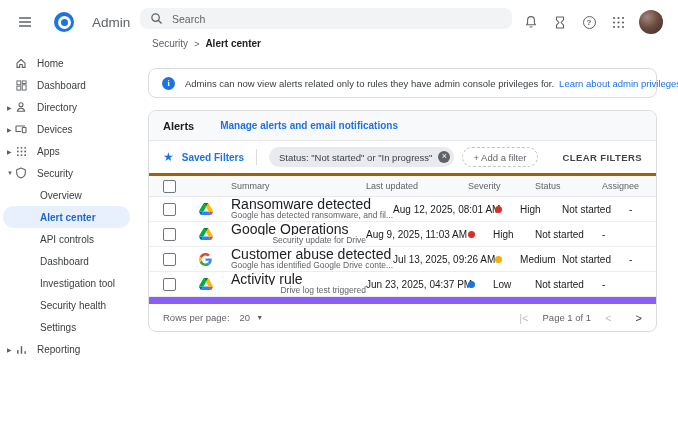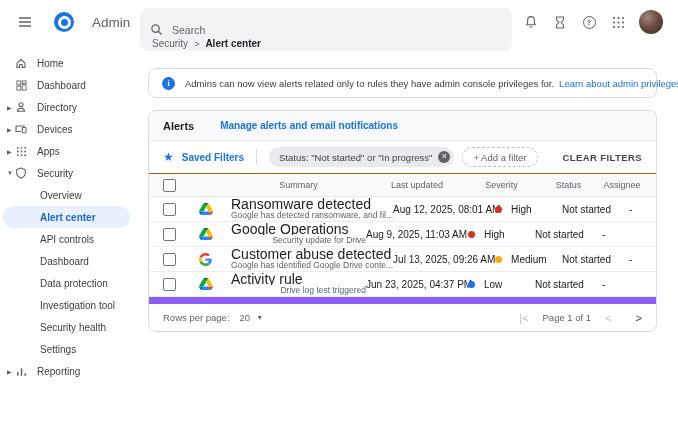--- a/index.html
+++ b/index.html
@@ -7,21 +7,21 @@
     font-family:"Liberation Sans", sans-serif; color:#202124; position:relative; }
 
   
   .topbar { position:absolute; top:0; left:0; width:678px; height:44px; }
   .topbar-left { position:absolute; left:18px; top:0; height:44px; display:flex; align-items:center; gap:22px; }
   .hamburger { display:flex; align-items:center; cursor:pointer; }
   .logo { width:20px; height:20px; border-radius:50%; background:#1a73e8; display:flex; align-items:center; justify-content:center; }
   .logo-ring { width:13px; height:13px; border-radius:50%; background:#fff; display:flex; align-items:center; justify-content:center; }
   .logo-dot { width:7px; height:7px; border-radius:50%; background:#1a73e8; }
   .app-name { font-size:13.5px; color:#5f6368; margin-left:-4px; }
-  .searchbox { position:absolute; left:140px; top:8px; width:372px; height:43px; background:#f1f3f4;
+  .searchbox { position:absolute; left:140px; top:8px; width:372px; height:21px; background:#f1f3f4;
     border-radius:8px; display:flex; align-items:center; padding:0 10px; gap:9px; }
   .searchbox input { border:none; background:transparent; outline:none; font-size:10.5px; color:#202124;
     font-family:"Liberation Sans",sans-serif; width:100%; }
   .searchbox input::placeholder { color:#5f6368; }
   .topbar-right { position:absolute; right:15px; top:0; height:44px; display:flex; align-items:center; gap:13px; }
   .tb-icon { width:16px; height:16px; display:flex; align-items:center; justify-content:center; cursor:pointer; }
   .help-circle { width:13px; height:13px; border:1.2px solid #5f6368; border-radius:50%; color:#5f6368;
     font-size:8px; display:flex; align-items:center; justify-content:center; font-weight:bold; }
   .avatar { width:24px; height:24px; border-radius:50%;
     background:radial-gradient(circle at 35% 30%, #a1887f 0%, #6d4c41 45%, #3e2723 100%); }
@@ -70,30 +70,30 @@
   .chip-x { width:12px; height:12px; border-radius:50%; background:#5f6368; color:#fff; font-size:9px;
     line-height:11px; text-align:center; cursor:pointer; }
   .add-chip { height:20px; border:1px dashed #c0c3c8; border-radius:10px; padding:0 10px;
     display:flex; align-items:center; cursor:pointer; }
   .add-chip span { font-size:9.5px; color:#5f6368; white-space:nowrap; }
   .clear-filters { margin-left:auto; font-size:9.5px; font-weight:bold; color:#414549;
     letter-spacing:0.4px; cursor:pointer; }
 
   .grid-row { display:grid; grid-template-columns:36px 32px 1fr 102px 67px 67px 40px;
     align-items:center; padding:0 14px; }
-  .thead { height:24px; background:#f8f9fa; border-top:1px solid #a16207; border-bottom:1px solid #e8eaed;text-align:center; }
+  .thead { height:24px; background:#f8f9fa; border-top:3px solid #a16207; border-bottom:1px solid #e8eaed; }
   .th { font-size:9px; color:#5f6368; }
   .trow { height:25px; border-bottom:1px solid #ebedf0; cursor:pointer; }
   .trow:last-of-type { border-bottom:none; }
   .cb { width:13px; height:13px; border:1.2px solid #70757a; border-radius:2px; cursor:pointer; background:#fff; }
   .row-icon { display:flex; align-items:center; }
   .sum-title { font-size:14px; color:#202124; line-height:12px; white-space:nowrap; overflow:hidden; }
   .sum-sub { font-size:8.5px; color:#5f6368; line-height:10px; white-space:nowrap; overflow:hidden;text-align:right; }
   .cell { font-size:10px; color:#202124; white-space:nowrap; }
-  .sev { display:flex; align-items:center; gap:9px; }
+  .sev { display:flex; align-items:center; gap:18px; }
   .sev-dot { width:7px; height:7px; border-radius:50%; }
 
   .card-footer { height:34px; border-top:7px solid #8b5cf6; display:flex; align-items:center; padding:0 14px; }
   .rpp-label { font-size:9.5px; color:#5f6368; }
   .rpp-select { display:flex; align-items:center; gap:6px; margin-left:10px; cursor:pointer; }
   .rpp-value { font-size:9.5px; color:#5f6368; }
   .rpp-caret { font-size:7px; color:#5f6368; }
   .pager { margin-left:auto; display:flex; align-items:center; gap:14px; }
   .pg-first, .pg-prev { font-size:11px; color:#bdc1c6; cursor:default; }
   .pg-info { font-size:9.5px; color:#5f6368; }
@@ -247,23 +247,20 @@
   <div class="nav-sub selected">
     <span class="nav-label">Alert center</span>
   </div>
   <div class="nav-sub">
     <span class="nav-label">API controls</span>
   </div>
   <div class="nav-sub">
     <span class="nav-label">Dashboard</span>
   </div>
   <div class="nav-sub">
-    <span class="nav-label">Data protection</span>
-  </div>
-  <div class="nav-sub">
     <span class="nav-label">Investigation tool</span>
   </div>
   <div class="nav-sub">
     <span class="nav-label">Security health</span>
   </div>
   <div class="nav-sub">
     <span class="nav-label">Settings</span>
   </div>
 
   <div class="nav-item">

